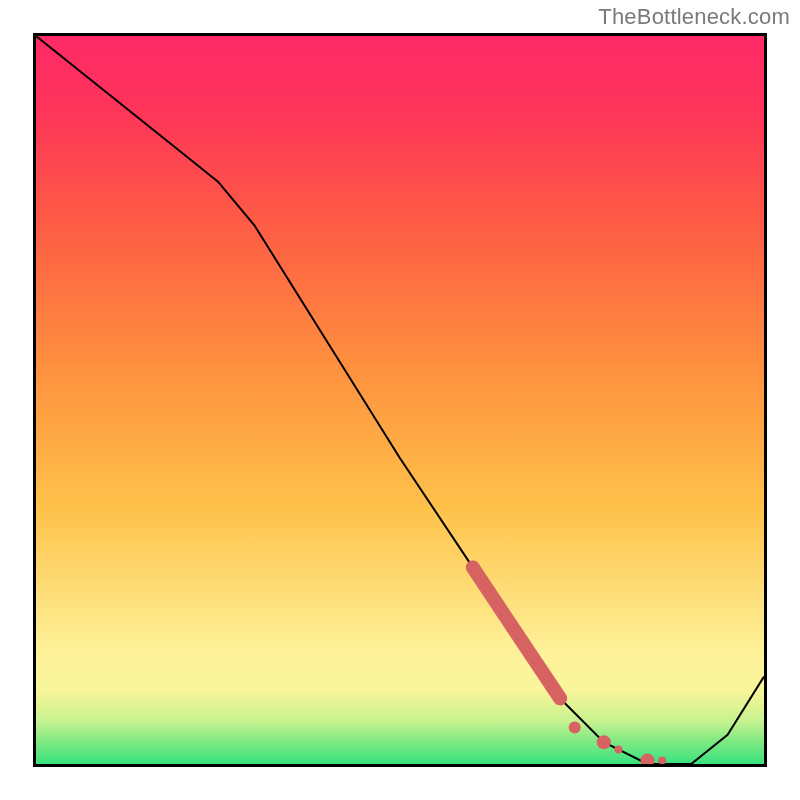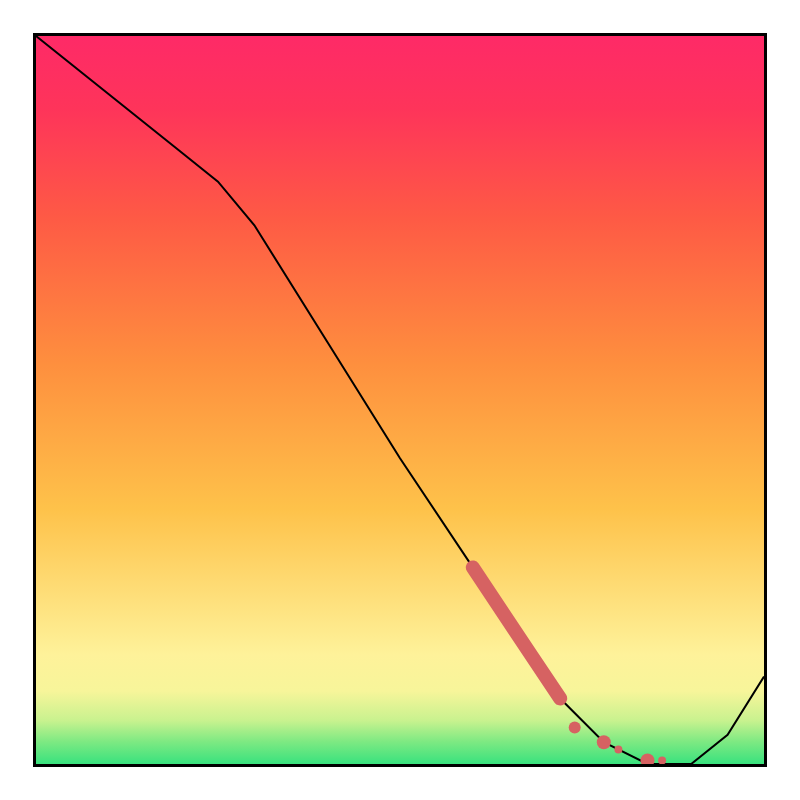--- a/index.html
+++ b/index.html
@@ -38,20 +38,21 @@
     overflow: hidden;
   }
   svg {
     display: block;
   }
 </style>
 </head>
 <body>
 
 <div class="root">
+  <div class="watermark">TheBottleneck.com</div>
 
   <div class="plot">
     <svg id="chart-svg" width="728" height="728" viewBox="0 0 728 728" preserveAspectRatio="none">
       <defs>
         <linearGradient id="bg-grad" x1="0" y1="1" x2="0" y2="0">
             <stop offset="0.0%" stop-color="#39e27e"></stop>
             <stop offset="3.0%" stop-color="#7ce982"></stop>
             <stop offset="6.0%" stop-color="#c9f28f"></stop>
             <stop offset="10.0%" stop-color="#f7f59a"></stop>
             <stop offset="15.0%" stop-color="#fef29a"></stop>

